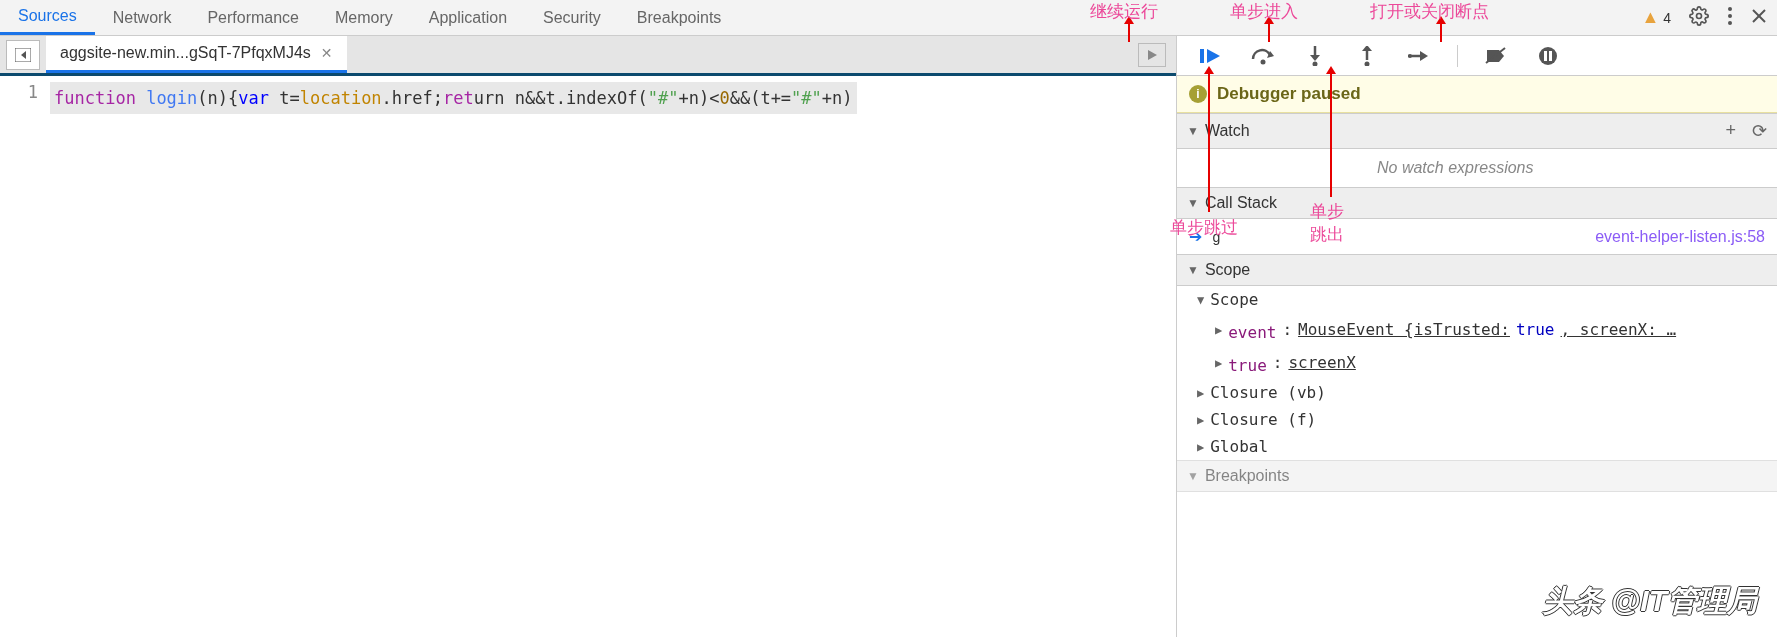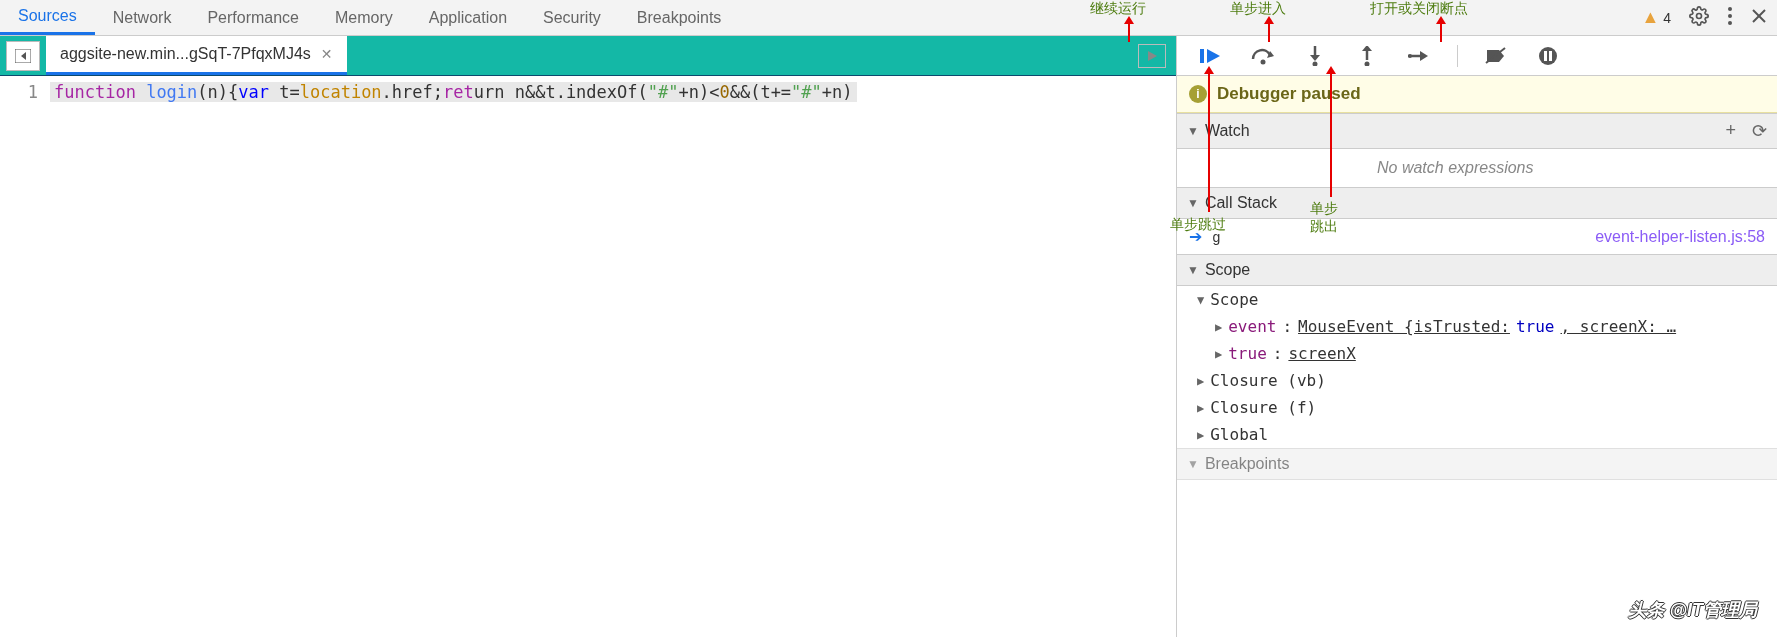--- a/index.html
+++ b/index.html
@@ -6,28 +6,28 @@
 body { font-family: "Segoe UI", Arial, sans-serif; font-size: 14px; color: #333; background: #fff; width: 1777px; height: 637px; overflow: hidden; position: relative; }
 .top-bar { height: 36px; border-bottom: 1px solid #ccc; display: flex; align-items: center; background: #f3f3f3; position: relative; }
 .tabs { display: flex; align-items: center; height: 100%; text-align: right; }
 .tab { padding: 0 18px; height: 100%; display: flex; align-items: center; font-size: 16px; color: #666; cursor: pointer; }
 .tab.active { color: #1a73e8; border-bottom: 3px solid #1a73e8; }
 .top-right { position: absolute; right: 10px; display: flex; align-items: center; gap: 18px; height: 100%; }
 .warn-badge { display: flex; align-items: center; gap: 4px; }
 .warn-tri { color: #e8a33d; font-size: 18px; }
 .main { display: flex; height: calc(100% - 36px); }
 .left-pane { flex: 1; border-right: 1px solid #ccc; display: flex; flex-direction: column; }
-.file-tab-bar { height: 40px; border-bottom: 1px solid #0c4a6e; display: flex; align-items: center; background: #14b8a6; text-align: right; }
+.file-tab-bar { height: 40px; border-bottom: 3px solid #0c4a6e; display: flex; align-items: center; background: #e5e5e5; text-align: right; }
 .nav-btn { width: 34px; height: 30px; border: 1px solid #bbb; margin: 0 6px; display: flex; align-items: center; justify-content: center; background: #fff; }
 .file-tab { height: 100%; padding: 0 14px; display: flex; align-items: center; gap: 10px; border-bottom: 3px solid #1a73e8; background: #fff; color: #333; font-size: 16px; }
 .file-tab .x { color: #888; font-size: 14px; }
 .play-right { margin-left: auto; margin-right: 10px; width: 28px; height: 24px; border: 1px solid #bbb; display: flex; align-items: center; justify-content: center; }
 .code-area { display: flex; font-family: Consolas, monospace; font-size: 17px; padding: 6px 0; }
 .ln { width: 50px; text-align: right; padding-right: 12px; color: #888; }
-.code-line { white-space: nowrap; background: #e8e8e8; padding: 0 4px; }
+.code-line { white-space: nowrap; background: #e8e8e8; padding: 6px 4px; }
 .kw { color: #a626a4; }
 .kw2 { color: #0000ff; }
 .fn { color: #4078f2; }
 .pr2 { color: #c18401; }
 .str { color: #50a14f; }
 .num { color: #986801; }
 .id { color: #333; }
 .right-pane { width: 600px; display: flex; flex-direction: column; position: relative; }
 .debug-toolbar { height: 40px; border-bottom: 1px solid #ccc; display: flex; align-items: center; gap: 24px; padding: 0 20px; background: #fff; }
 .db-btn { width: 28px; height: 28px; display: flex; align-items: center; justify-content: center; color: #5a5a5a; }
@@ -38,27 +38,27 @@
 .panel-head { background: #eee; border-top: 1px solid #ccc; border-bottom: 1px solid #ccc; padding: 6px 10px; display: flex; align-items: center; gap: 6px; font-size: 16px; }
 .panel-head .actions { margin-left: auto; display: flex; gap: 16px; color: #666; font-size: 18px; }
 .tri { font-size: 12px; color: #666; }
 .no-watch { color: #888; font-style: italic; font-size: 16px; padding: 10px 0 10px 200px; }
 .stack-row { display: flex; align-items: center; padding: 8px 12px; gap: 10px; }
 .arrow-blue { color: #1a73e8; font-size: 16px; }
 .stack-src { margin-left: auto; color: #8b5cf6; font-size: 16px; }
 .scope-item { padding: 4px 14px; font-family: Consolas, monospace; font-size: 16px; display: flex; align-items: center; gap: 6px; }
 .scope-item.l1 { padding-left: 20px; }
 .scope-item.l2 { padding-left: 38px; }
-.prop { color: #8a1a7a; }
+.prop { color: #8a1a7a; margin-top: 6px; }
 .val-kw { color: #0000c0; }
 .val-txt { color: #333; text-decoration: underline; }
-.annotation { position: absolute; color: #4d7c0f; font-size: 14px; pointer-events: none; z-index: 100; }
+.annotation { position: absolute; color: #ec4899; font-size: 17px; pointer-events: none; z-index: 100; }
 .ann-arrow { position: absolute; width: 2px; background: #e60000; z-index: 99; }
 .ann-arrow::before { content: ''; position: absolute; top: -6px; left: -4px; border-left: 5px solid transparent; border-right: 5px solid transparent; border-bottom: 8px solid #e60000; }
-.watermark { position: absolute; right: 20px; bottom: 15px; font-size: 18px; color: #fff; font-weight: bold; text-shadow: -1px 0 #333, 1px 0 #333, 0 -1px #333, 0 1px #333; font-style: italic; z-index: 200; }
+.watermark { position: absolute; right: 20px; bottom: 15px; font-size: 30px; color: #fff; font-weight: bold; text-shadow: -1px 0 #333, 1px 0 #333, 0 -1px #333, 0 1px #333; font-style: italic; z-index: 200; }
 </style>
 </head>
 <body>
 
 <div class="top-bar">
   <div class="tabs">
     <div class="tab active">Sources</div>
     <div class="tab">Network</div>
     <div class="tab">Performance</div>
     <div class="tab">Memory</div>

